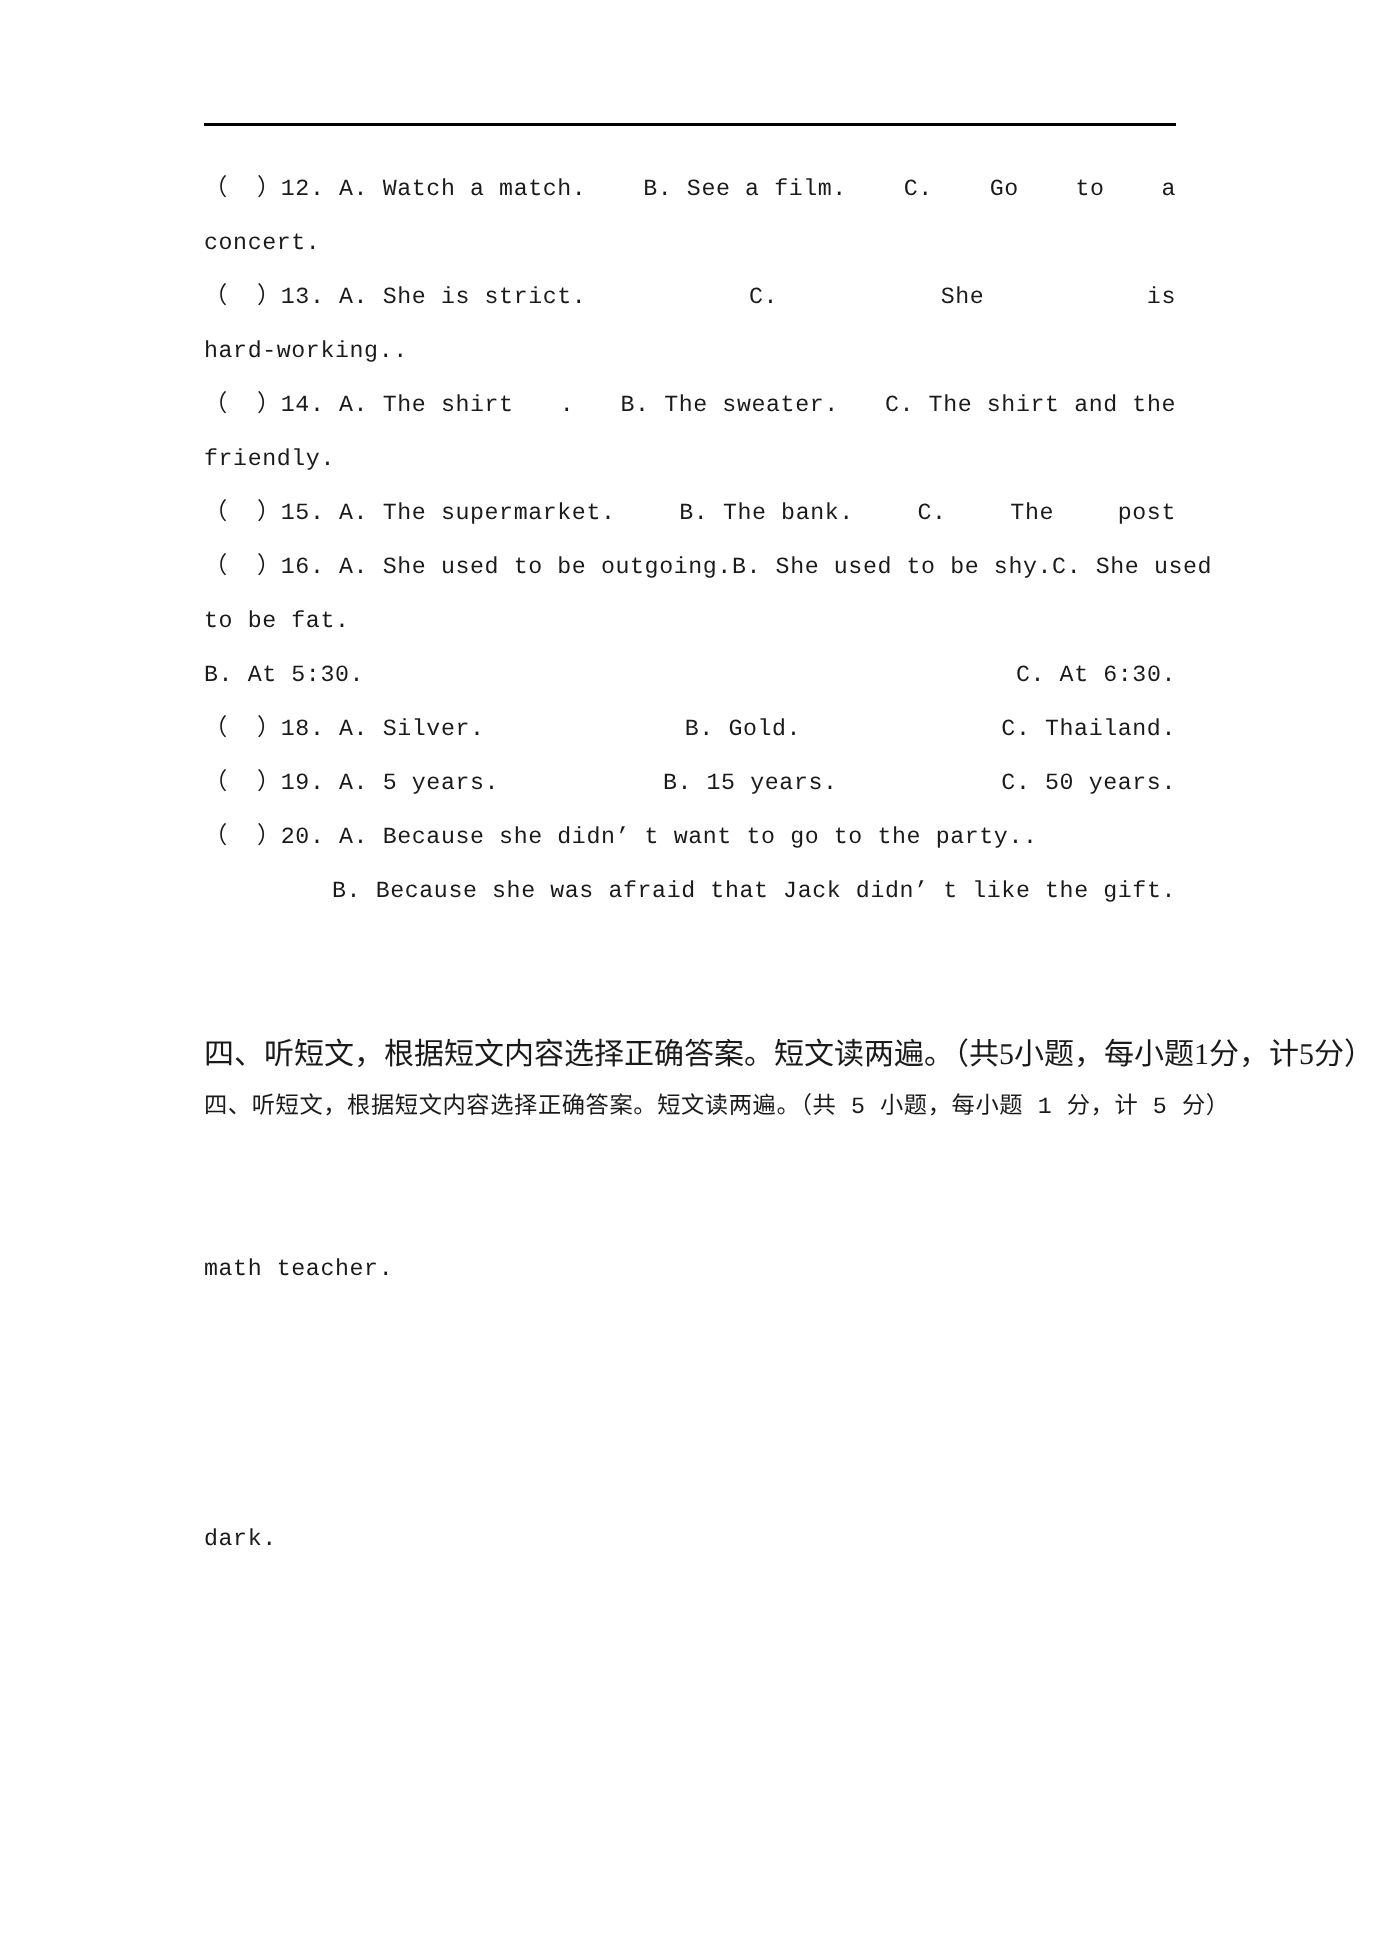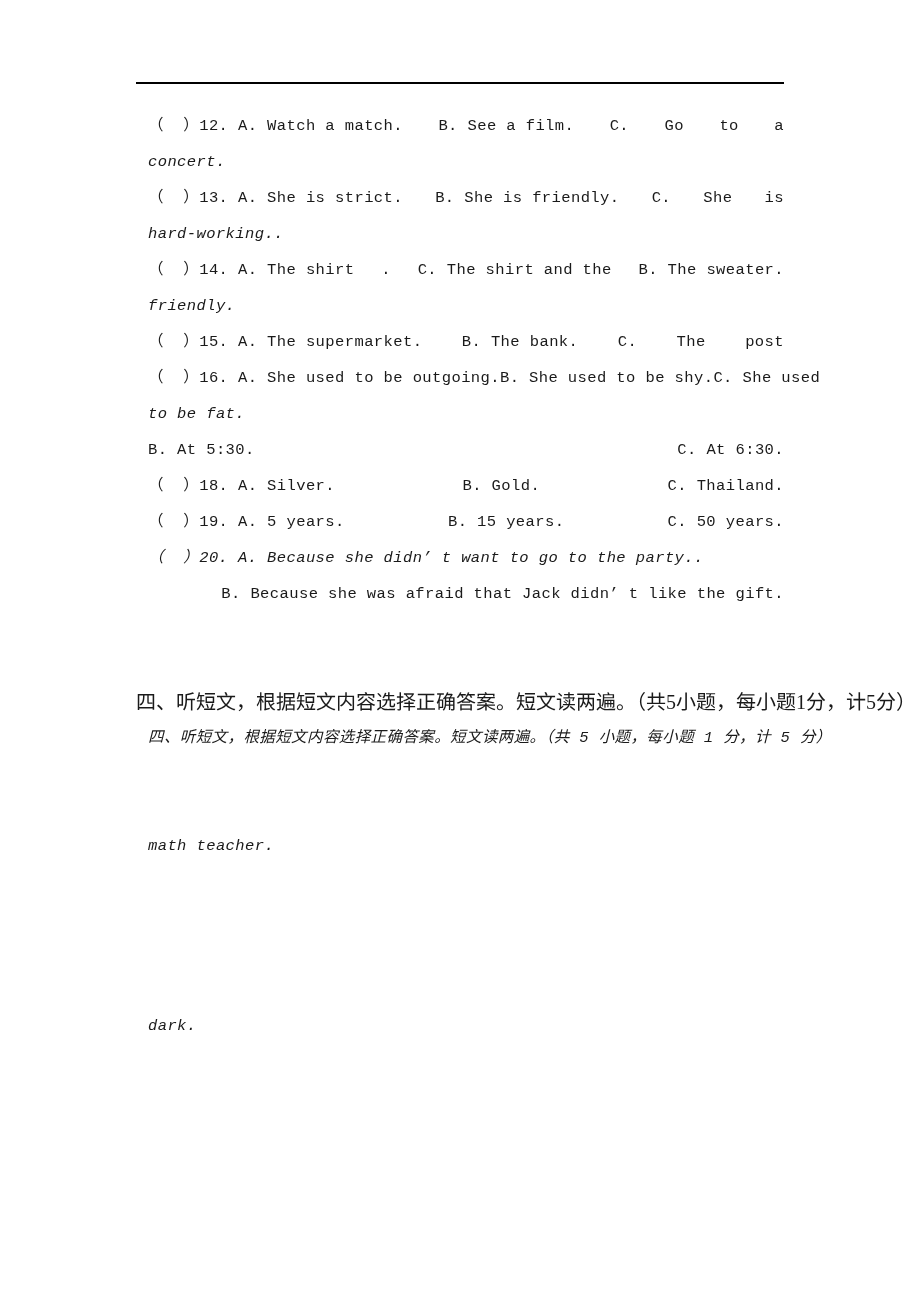--- a/index.html
+++ b/index.html
@@ -44,34 +44,33 @@
   }
 
   
   .ln {
     height: 36px;
     line-height: 36px;
     font-size: 15.5px;
     white-space: nowrap;
     letter-spacing: 0.4px;
     font-family: "Liberation Mono", "DejaVu Sans Mono", monospace;
-    margin-left: 12px;
   }
 
   
   .ln.just {
     display: flex;
     justify-content: space-between;
     align-items: baseline;
     white-space: nowrap;
   }
   .ln.just > .seg { white-space: pre; }
 
   
-  .ln.flush { white-space: pre; font-style: italic; }
+  .ln.flush { white-space: pre; }
 
   
   .ln.indent { padding-left: 58px; white-space: pre; text-align: right; }
 
   
   .ln.blank { height: 36px; }
 
   
   .cn-line {
     height: 36px;
@@ -98,32 +97,31 @@
       <span class="seg">B. See a film.</span>
       <span class="seg">C.</span>
       <span class="seg">Go</span>
       <span class="seg">to</span>
       <span class="seg">a</span>
     </div>
     <div class="ln flush">concert.</div>
 
     <div class="ln just">
       <span class="seg">（  ）13. A. She is strict.</span>
-      <span class="seg">B. She is friendly.</span>
       <span class="seg">C.</span>
       <span class="seg">She</span>
       <span class="seg">is</span>
     </div>
     <div class="ln flush">hard-working..</div>
 
     <div class="ln just">
       <span class="seg">（  ）14. A. The shirt</span>
       <span class="seg">.</span>
+      <span class="seg">B. The sweater.</span>
       <span class="seg">C. The shirt and the</span>
-      <span class="seg">B. The sweater.</span>
     </div>
     <div class="ln flush">friendly.</div>
 
     <div class="ln just">
       <span class="seg">（  ）15. A. The supermarket.</span>
       <span class="seg">B. The bank.</span>
       <span class="seg">C.</span>
       <span class="seg">The</span>
       <span class="seg">post</span>
     </div>

